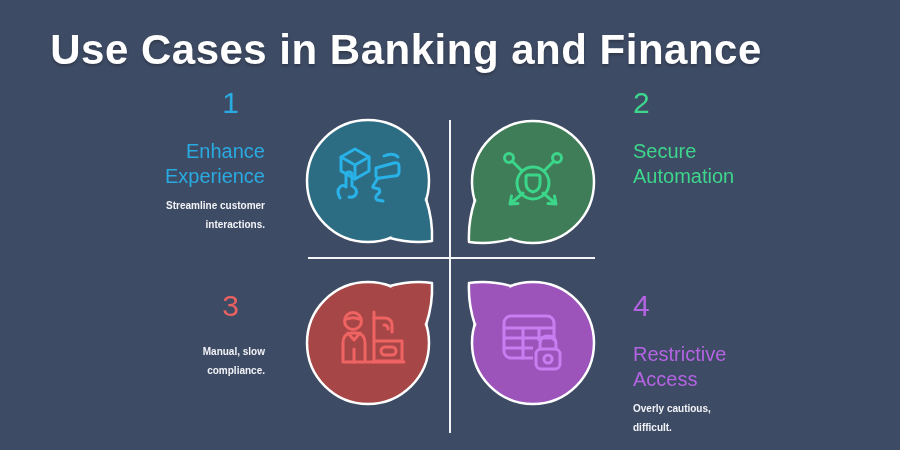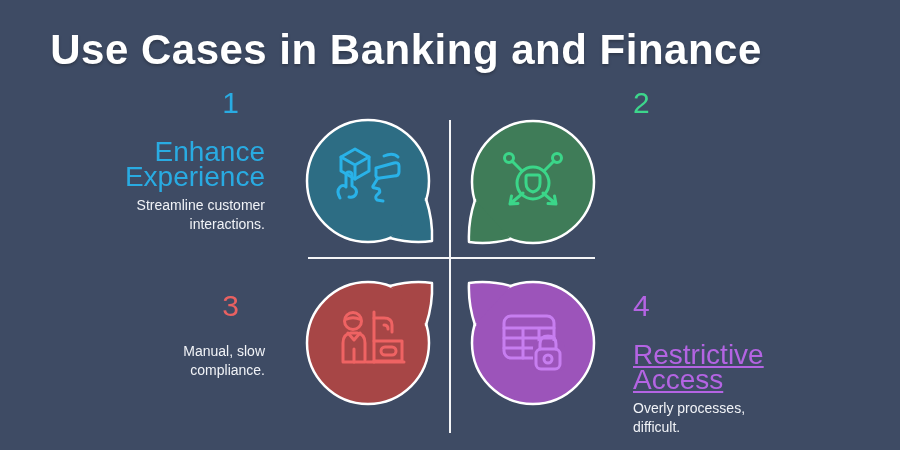--- a/index.html
+++ b/index.html
@@ -23,22 +23,22 @@
   .b4{left:443px;top:253px;}
   .qtext{position:absolute;width:160px;}
   .qtext.right{text-align:right;}
   .qtext.left{text-align:left;}
   .q1{left:105px;top:85px;}
   .q2{left:633px;top:85px;}
   .q3{left:105px;top:288px;}
   .q4{left:633px;top:288px;}
   .qnum{font-size:30px;font-weight:500;line-height:36px;margin:0 0 18px 0;}
   .qtext.right .qnum{padding-right:26px;}
-  .qhead{font-size:28px;font-weight:400;line-height:25px;margin:0 0 7px 0;white-space:pre-line;}
-  .qbody{font-size:14px;font-weight:400;line-height:19px;color:#f1f3f7;white-space:pre-line;}
+  .qhead{font-size:20px;font-weight:400;line-height:25px;margin:0 0 7px 0;white-space:pre-line;}
+  .qbody{font-size:10px;font-weight:700;line-height:19px;color:#f1f3f7;white-space:pre-line;}
   svg .icon-stroke{fill:none;stroke-width:3;stroke-linecap:round;stroke-linejoin:round;}
 </style>
 </head>
 <body>
 
 <div class="canvas" style="background: rgb(62, 75, 100);">
 
   <h1 class="title">Use Cases in Banking and Finance</h1>
 
   <div class="divider v"></div>
@@ -114,29 +114,31 @@
   <div class="qtext right q1">
     <div class="qnum" style="color: rgb(41, 171, 226);">1</div>
     <div class="qhead" style="color: rgb(41, 171, 226);">Enhance
 Experience</div>
     <div class="qbody">Streamline customer
 interactions.</div>
   </div>
 
   <div class="qtext left q2">
     <div class="qnum" style="color: rgb(61, 214, 140);">2</div>
+    <div class="qhead" style="color: rgb(61, 214, 140);">Secure
+Automation</div>
   </div>
 
   <div class="qtext right q3">
     <div class="qnum" style="color: rgb(233, 97, 97);">3</div>
     <div class="qbody">Manual, slow
 compliance.</div>
   </div>
 
   <div class="qtext left q4">
     <div class="qnum" style="color: rgb(180, 100, 227);">4</div>
-    <div class="qhead" style="color: rgb(180, 100, 227); text-decoration: underline;">Restrictive
+    <div class="qhead" style="color: rgb(180, 100, 227);">Restrictive
 Access</div>
-    <div class="qbody">Overly processes,
+    <div class="qbody">Overly cautious,
 difficult.</div>
   </div>
 
 </div>
 
 </body></html>

